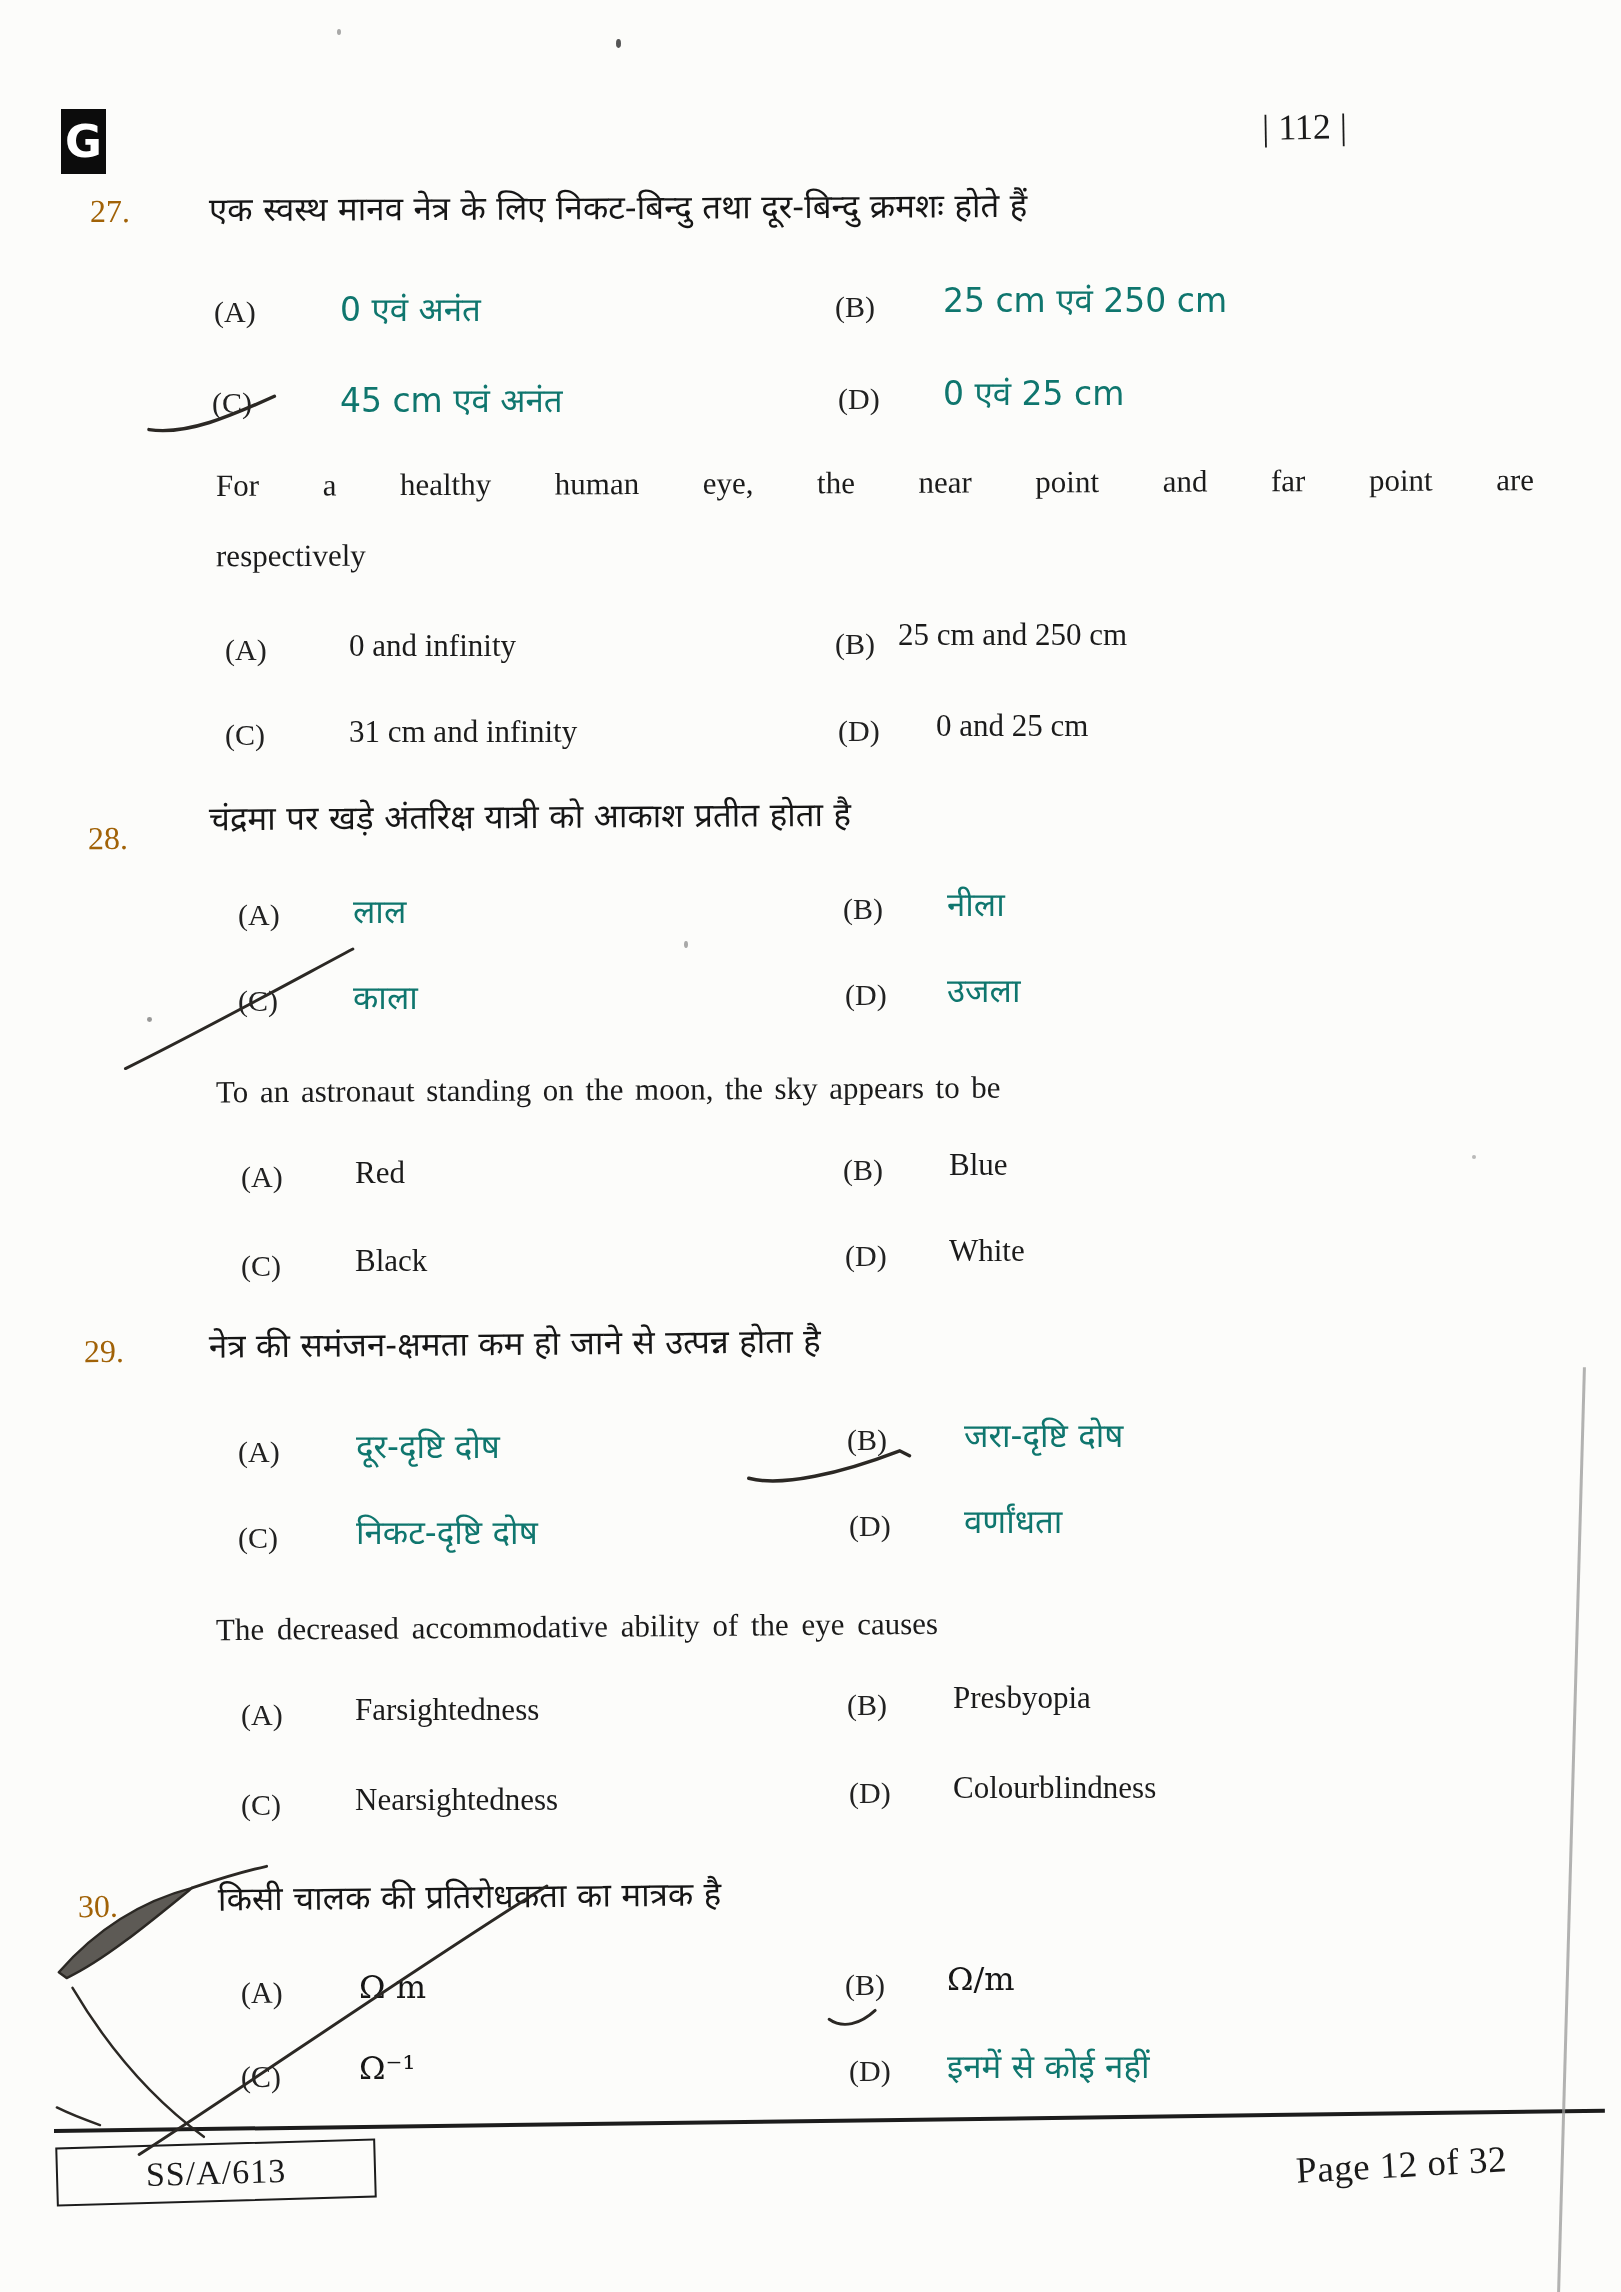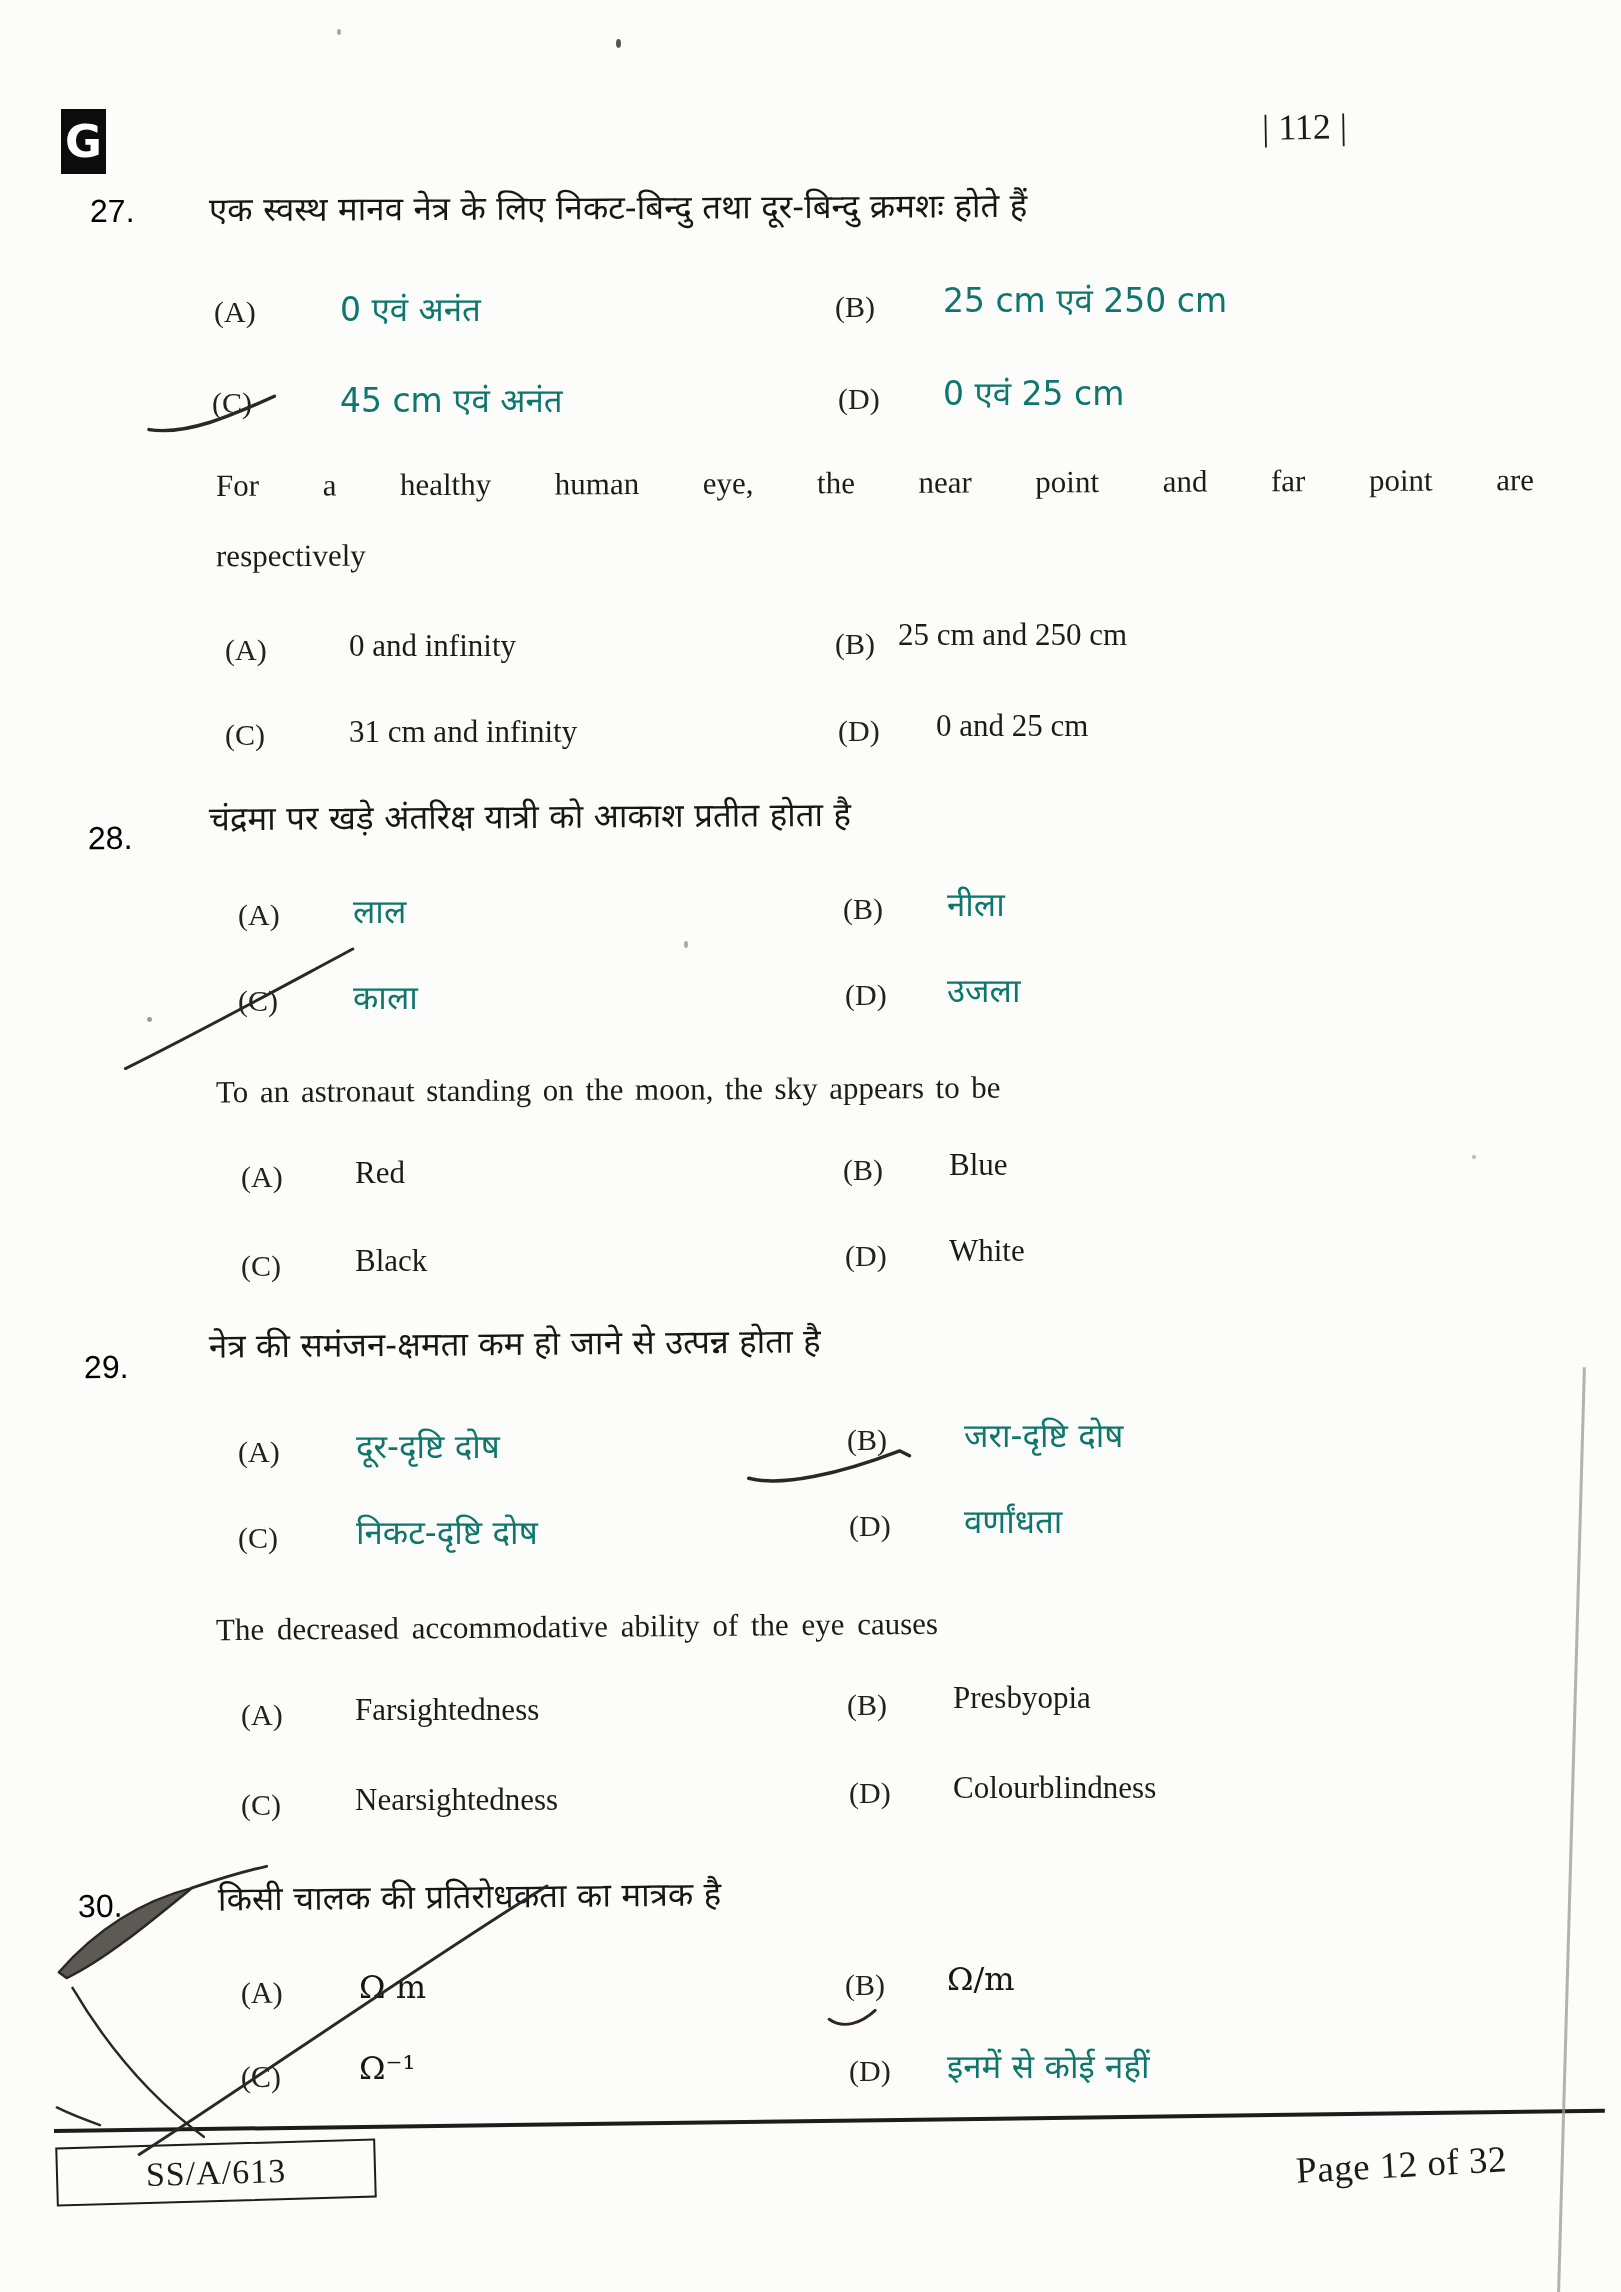--- a/index.html
+++ b/index.html
@@ -7,21 +7,21 @@
     position:relative;width:1621px;height:2293px;margin:0 auto;
     background:#fcfcfa;overflow:hidden;
     font-family:"Liberation Serif","DejaVu Serif",serif;color:#1a1a1a;
   }
   .abs{position:absolute;white-space:nowrap;}
   .hi{font-family:"DejaVu Sans",sans-serif;font-size:33px;line-height:1.3;color:#161616;}
   .hiopt{font-family:"DejaVu Sans",sans-serif;font-size:33px;color:#0f766e;}
   .en{font-family:"Liberation Serif","DejaVu Serif",serif;font-size:31px;color:#1b1b1b;}
   .sym{font-family:"DejaVu Serif","DejaVu Sans",serif;font-size:32px;color:#161616;}
   .lbl{font-family:"Liberation Serif","DejaVu Serif",serif;font-size:30px;color:#222;}
-  .num{font-family:Liberation Sans, sans-serif;font-size:32px;color:#000000;}
+  .num{font-family:Liberation Serif, serif;font-size:32px;color:#a16207;}
   .just{white-space:normal;text-align:justify;text-align-last:justify;width:1318px;}
   .gbox{
     position:absolute;left:61px;top:109px;width:45px;height:65px;background:#0c0c0c;
     color:#fff;font-family:"DejaVu Sans",sans-serif;font-weight:bold;font-size:45px;
     display:flex;align-items:center;justify-content:center;
   }
   .footer-line{position:absolute;left:54px;top:2129px;width:1551px;height:3.9px;background:#1c1c1c;transform:rotate(-0.75deg);transform-origin:left center;}
   .footer-box{
     position:absolute;left:56px;top:2143px;width:316px;height:55px;border:2.9px solid #1c1c1c;
     transform:rotate(-1.6deg);display:flex;align-items:center;justify-content:center;
@@ -86,21 +86,21 @@
   <div class="abs lbl" style="left:241px;top:1160px;">(A)</div>
   <div class="abs en" style="left:355px;top:1155px;">Red</div>
   <div class="abs lbl" style="left:843px;top:1153px;">(B)</div>
   <div class="abs en" style="left:949px;top:1147px;">Blue</div>
 
   <div class="abs lbl" style="left:241px;top:1249px;">(C)</div>
   <div class="abs en" style="left:355px;top:1243px;">Black</div>
   <div class="abs lbl" style="left:845px;top:1239px;">(D)</div>
   <div class="abs en" style="left:949px;top:1233px;">White</div>
 
-  <div class="abs num" style="left:84px;top:1333px;transform:rotate(-0.5deg);margin-top:16px;">29.</div>
+  <div class="abs num" style="left:84px;top:1333px;transform:rotate(-0.5deg);">29.</div>
   <div class="abs hi" style="left:209px;top:1323px;transform:rotate(-0.5deg);">नेत्र की समंजन-क्षमता कम हो जाने से उत्पन्न होता है</div>
 
   <div class="abs lbl" style="left:238px;top:1435px;">(A)</div>
   <div class="abs hiopt" style="left:356px;top:1423px;">दूर-दृष्टि दोष</div>
   <div class="abs lbl" style="left:847px;top:1423px;">(B)</div>
   <div class="abs hiopt" style="left:964px;top:1412px;">जरा-दृष्टि दोष</div>
 
   <div class="abs lbl" style="left:238px;top:1521px;">(C)</div>
   <div class="abs hiopt" style="left:356px;top:1509px;">निकट-दृष्टि दोष</div>
   <div class="abs lbl" style="left:849px;top:1509px;">(D)</div>

